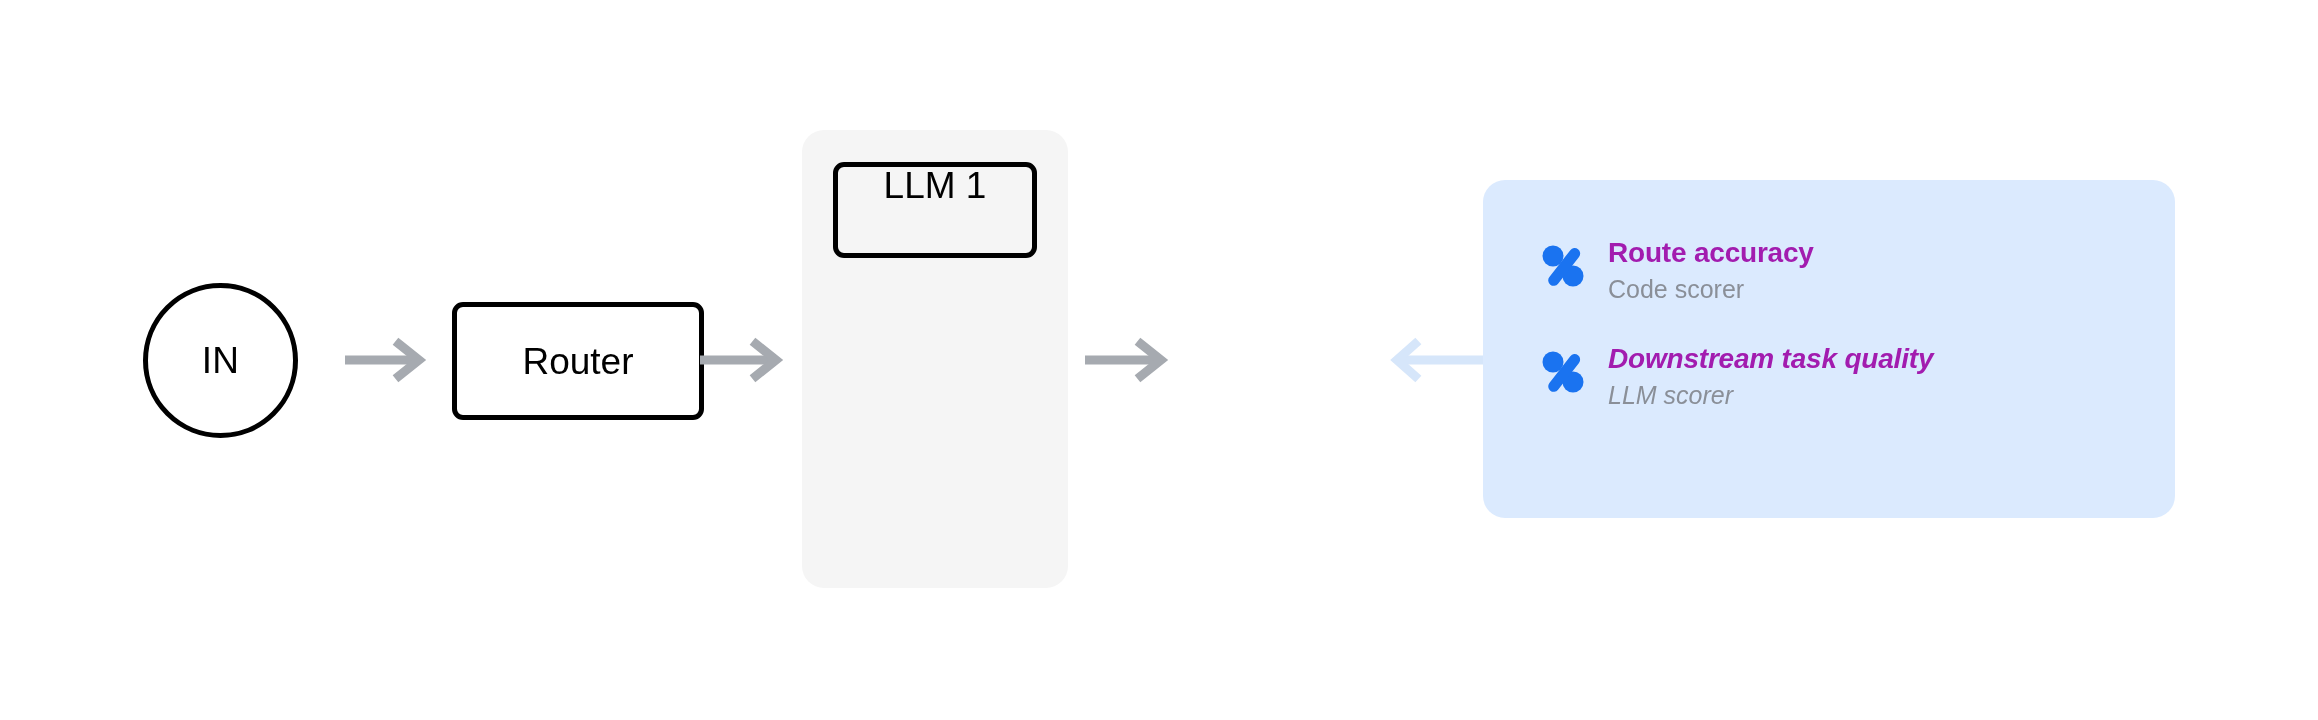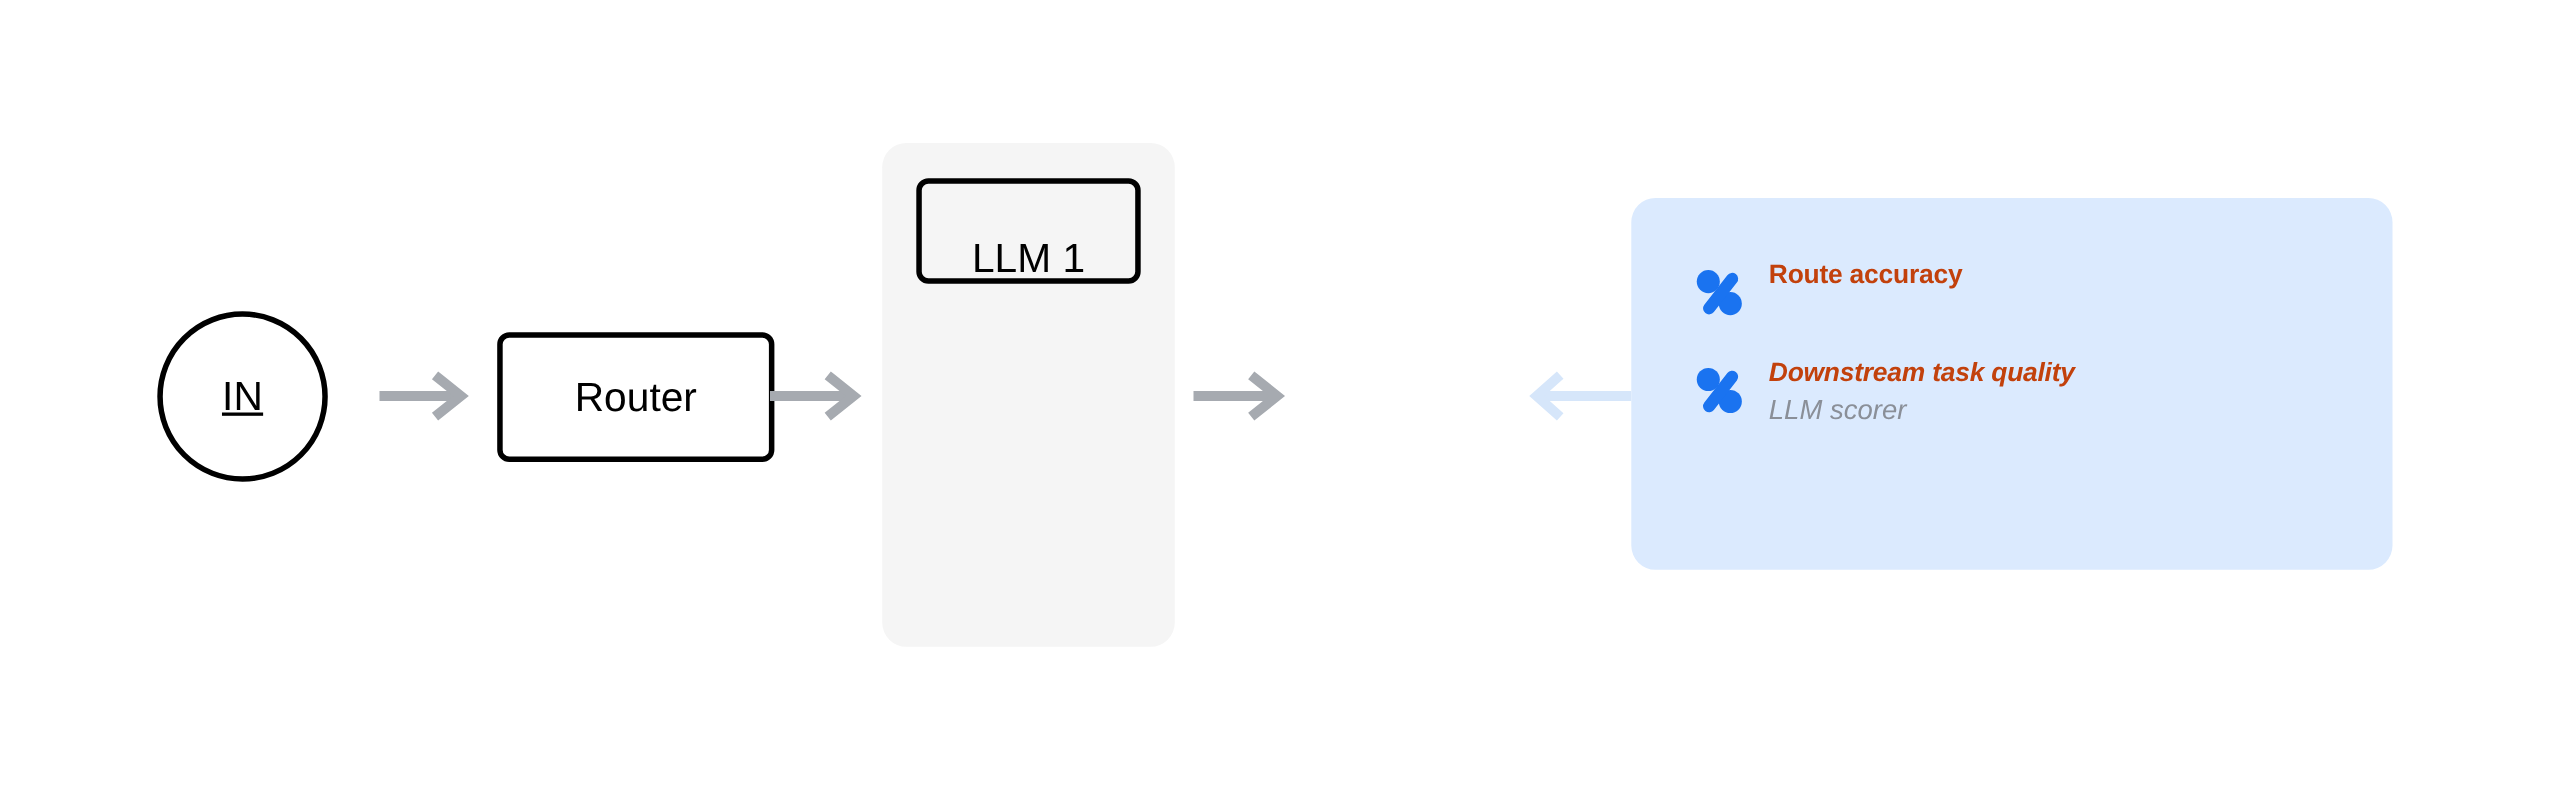--- a/index.html
+++ b/index.html
@@ -27,21 +27,20 @@
     border: 5px solid #000000;
     border-radius: 50%;
     background: #ffffff;
     display: flex;
     align-items: center;
     justify-content: center;
     color: #000000;
     font-size: 37px;
     letter-spacing: 0.2px;
     line-height: 1;
-    text-decoration: underline;
   }
   #node-in  { left: 143px; top: 283px; width: 155px; height: 155px; }
   #node-out { left: 1200px; top: 283px; width: 155px; height: 155px; }
 
   
   #node-router {
     position: absolute;
     box-sizing: border-box;
     left: 452px;
     top: 302px;
@@ -71,21 +70,21 @@
   .llm-box {
     position: absolute;
     box-sizing: border-box;
     left: 31px;
     width: 204px;
     height: 96px;
     border: 5px solid #000000;
     border-radius: 11px;
     background: #f5f5f5;
     display: flex;
-    align-items: flex-end;
+    align-items: flex-start;
     justify-content: center;
     color: #000000;
     font-size: 37px;
     line-height: 1;
   }
   .llm-box.i0 { top: 32px; }
   .llm-box.i1 { top: 182px; }
   .llm-box.i2 { top: 332px; }
 
   
@@ -124,22 +123,22 @@
   .scorer-icon {
     flex: 0 0 auto;
     width: 46px;
     height: 46px;
     margin-top: 7px;
     margin-right: 22px;
     display: block;
   }
   .scorer-text { flex: 1 1 auto; min-width: 0; }
   .scorer-title {
-    color: #c2410c;
-    font-size: 24px;
+    color: #a21caf;
+    font-size: 28px;
     font-weight: bold;
     line-height: 1.18;
     letter-spacing: -0.2px;
     white-space: nowrap;
   }
   .scorer-sub {
     color: #8a8f98;
     font-size: 25px;
     line-height: 1.3;
     margin-top: 4px;
@@ -190,20 +189,21 @@
     <div id="scorers-list">
 
       <div class="scorer-row">
         <svg class="scorer-icon" viewBox="0 0 46 46">
           <circle cx="13" cy="13" r="10.5" fill="#1a73f0"></circle>
           <circle cx="33" cy="33" r="10.5" fill="#1a73f0"></circle>
           <rect x="19" y="0.5" width="11" height="45" rx="5.5" transform="rotate(38 23 23)" fill="#1a73f0"></rect>
         </svg>
         <div class="scorer-text">
           <div class="scorer-title">Route accuracy</div>
+          <div class="scorer-sub">Code scorer</div>
         </div>
       </div>
 
       <div class="scorer-row">
         <svg class="scorer-icon" viewBox="0 0 46 46">
           <circle cx="13" cy="13" r="10.5" fill="#1a73f0"></circle>
           <circle cx="33" cy="33" r="10.5" fill="#1a73f0"></circle>
           <rect x="19" y="0.5" width="11" height="45" rx="5.5" transform="rotate(38 23 23)" fill="#1a73f0"></rect>
         </svg>
         <div class="scorer-text">

